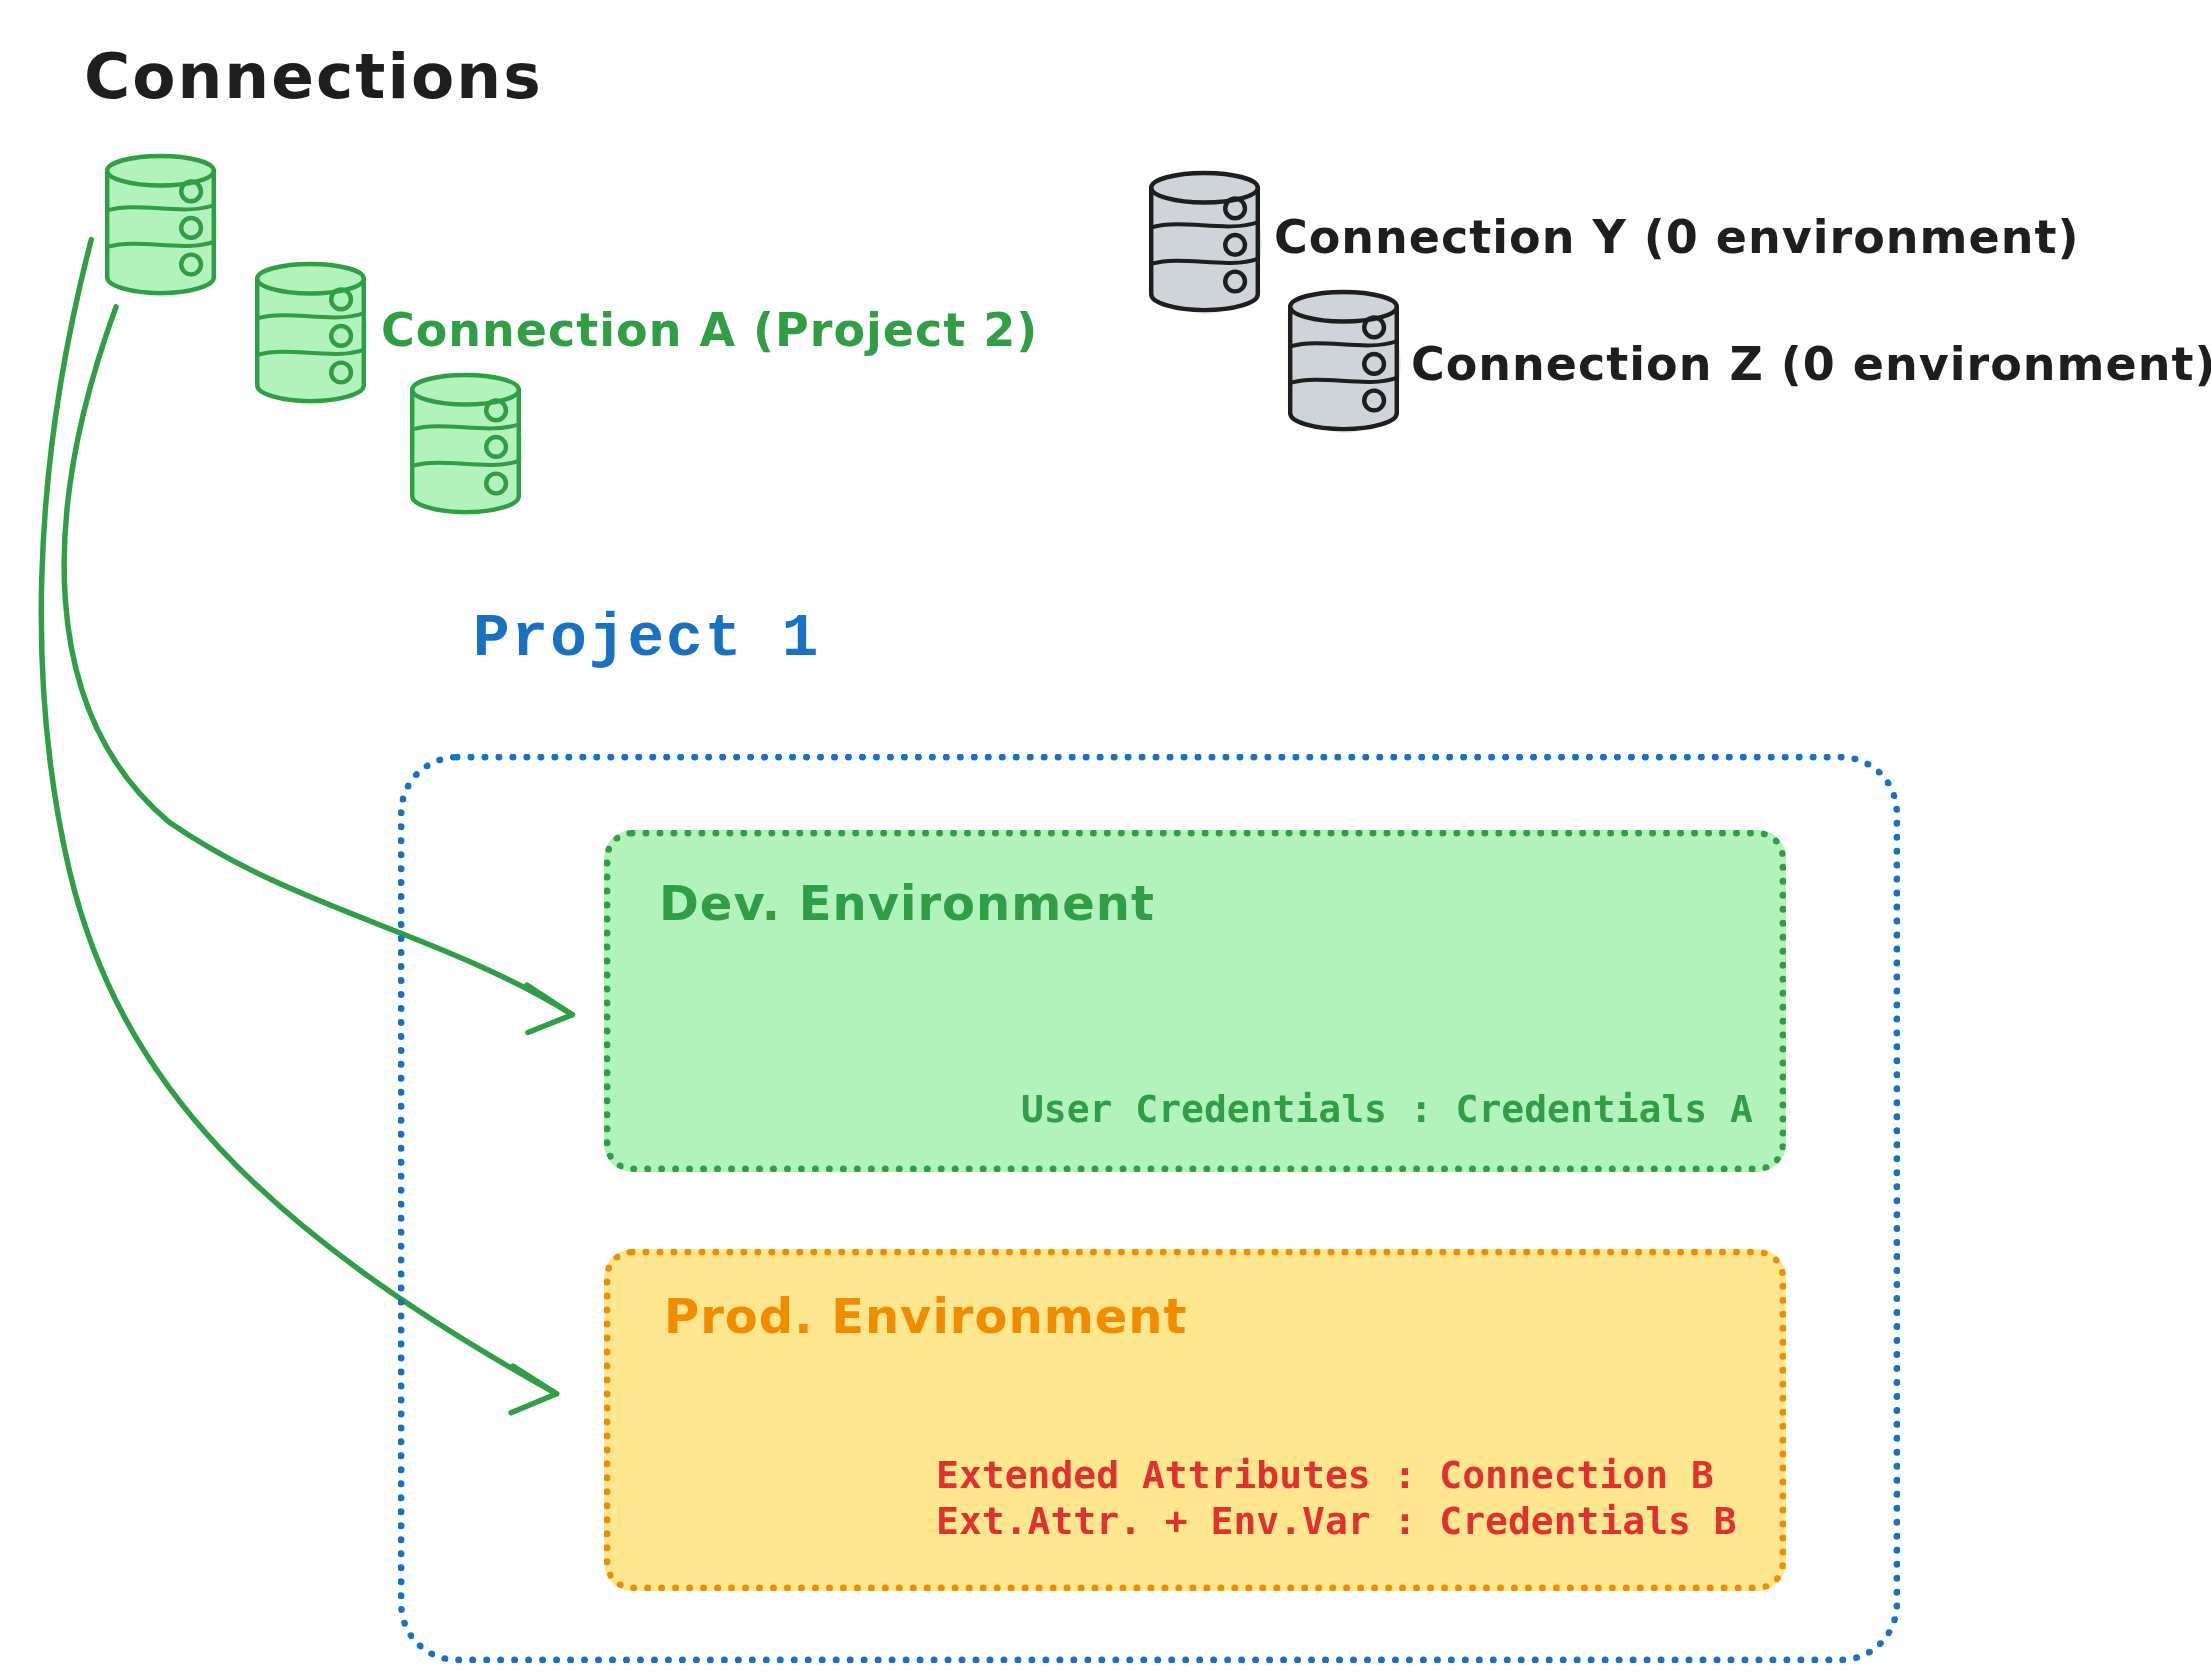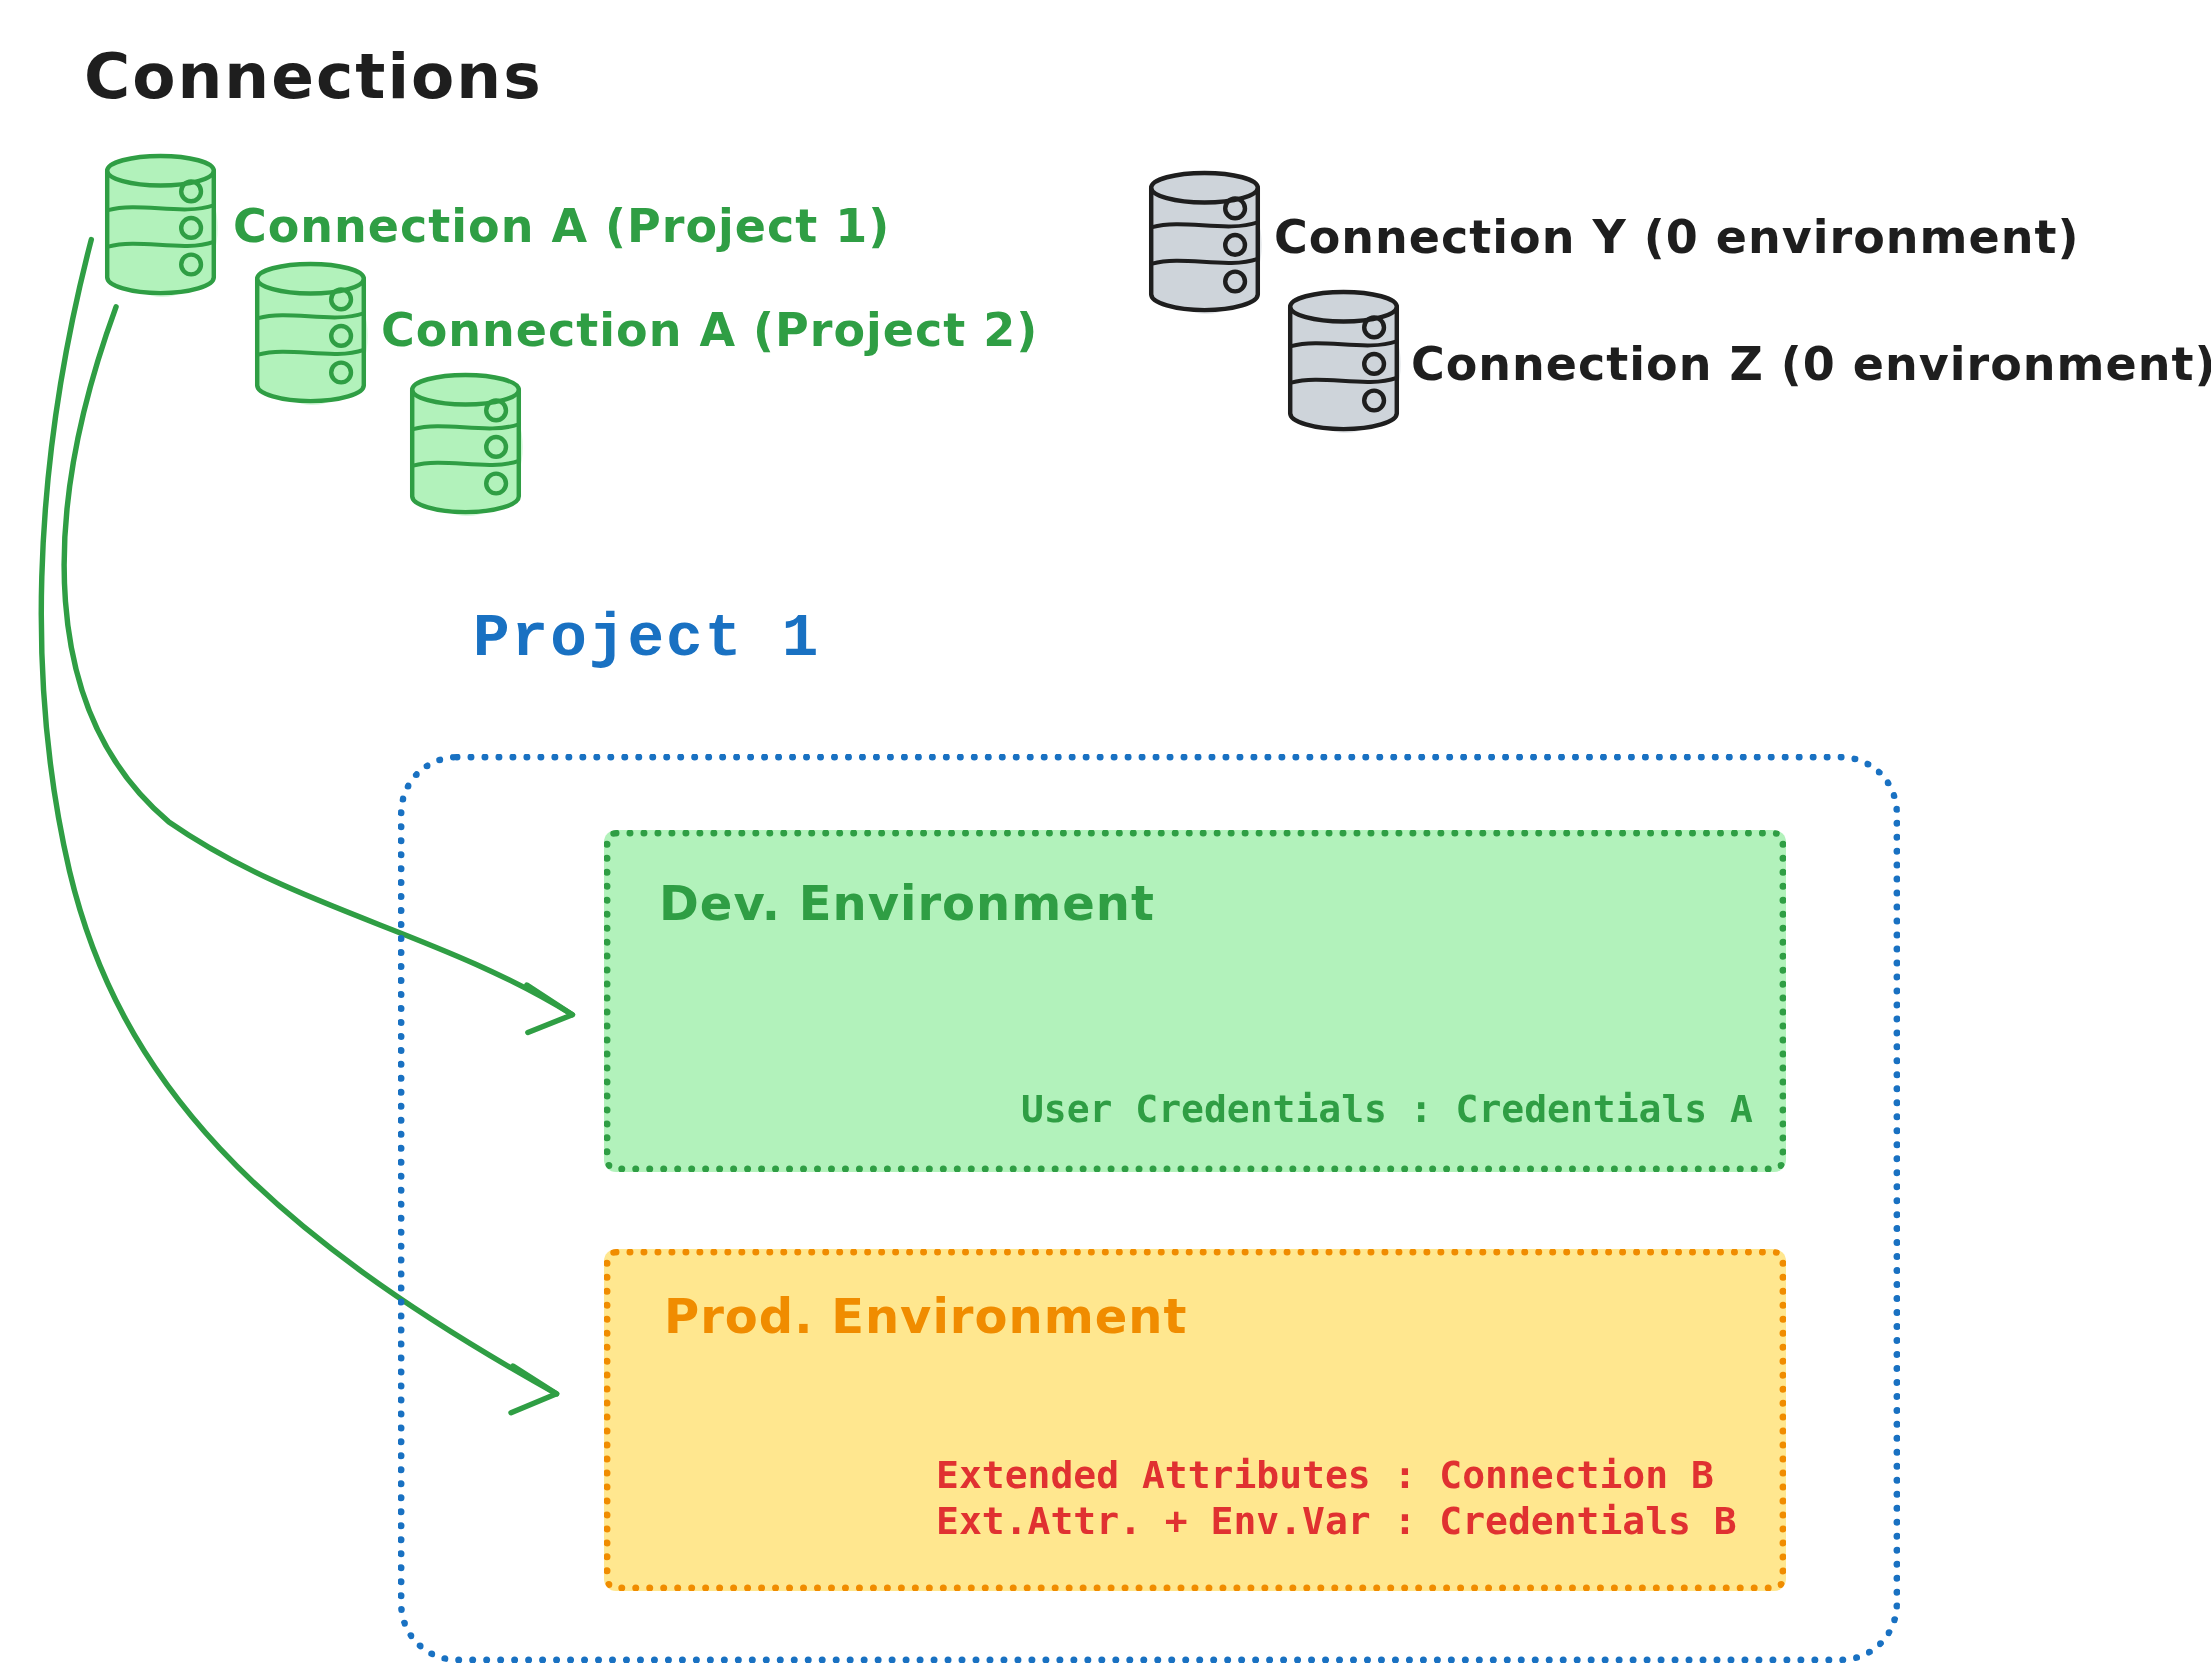--- a/index.html
+++ b/index.html
@@ -30,21 +30,21 @@
   .mono-line{
     font-family:"DejaVu Sans Mono", monospace;
     font-size:38px;font-weight:700;line-height:46px;white-space:pre;
   }
   
   .project-box{
     border:7px dotted #1971c2;
     border-radius:59px;
     background:transparent;
   }
-  .env-box{border-radius:12px;}
+  .env-box{border-radius:28px;}
   .env-box.dev{
     background:#b2f2bb;
     border:7px dotted #2f9e44;
   }
   .env-box.prod{
     background:#ffe78f;
     border:7px dotted #f08c00;
   }
   .dev-text{color:#2f9e44;}
   .prod-text{color:#f08c00;}
@@ -78,21 +78,20 @@
     <path d="M532 995 L578 1025 L533 1043" fill="none" stroke="#2f9e44" stroke-width="5.5" stroke-linecap="round" stroke-linejoin="round"></path>
     <path d="M92 242 C30 480 28 700 70 880 C120 1090 260 1240 562 1408" fill="none" stroke="#2f9e44" stroke-width="5.5" stroke-linecap="round"></path>
     <path d="M518 1380 L562 1408 L516 1427" fill="none" stroke="#2f9e44" stroke-width="5.5" stroke-linecap="round" stroke-linejoin="round"></path>
   </svg>
 
   <div class="abs title" style="left:84px;top:40px">Connections</div>
 
   <svg class="db-icon" style="left:99px;top:149px;--db-stroke:#2f9e44;--db-fill:#b2f2bb" width="123" height="152" viewBox="0 0 124 154">
       <use href="#db-cyl"></use>
     </svg>
-  <div class="abs db-label green" style="left:233px;top:199px">Connection A (Project 1)</div>
 
   <svg class="db-icon" style="left:249px;top:257px;--db-stroke:#2f9e44;--db-fill:#b2f2bb" width="123" height="152" viewBox="0 0 124 154">
       <use href="#db-cyl"></use>
     </svg>
   <div class="abs db-label green" style="left:381px;top:303px">Connection A (Project 2)</div>
 
   <svg class="db-icon" style="left:404px;top:368px;--db-stroke:#2f9e44;--db-fill:#b2f2bb" width="123" height="152" viewBox="0 0 124 154">
       <use href="#db-cyl"></use>
     </svg>
 

